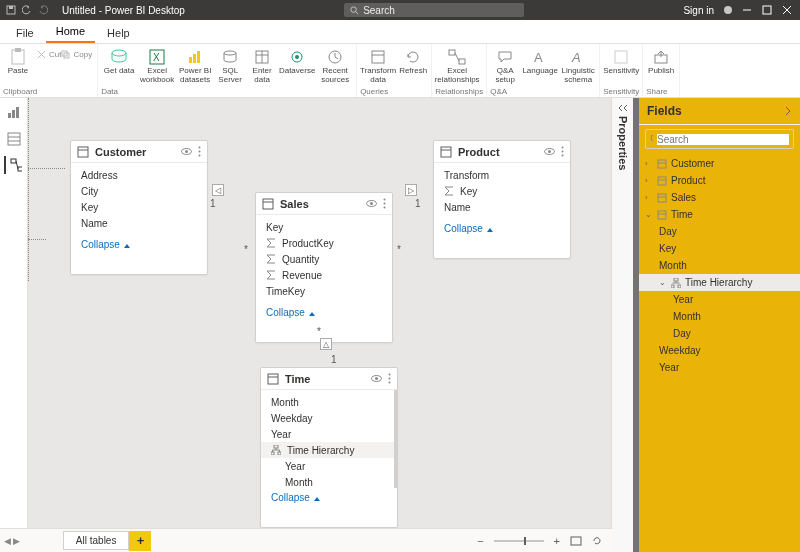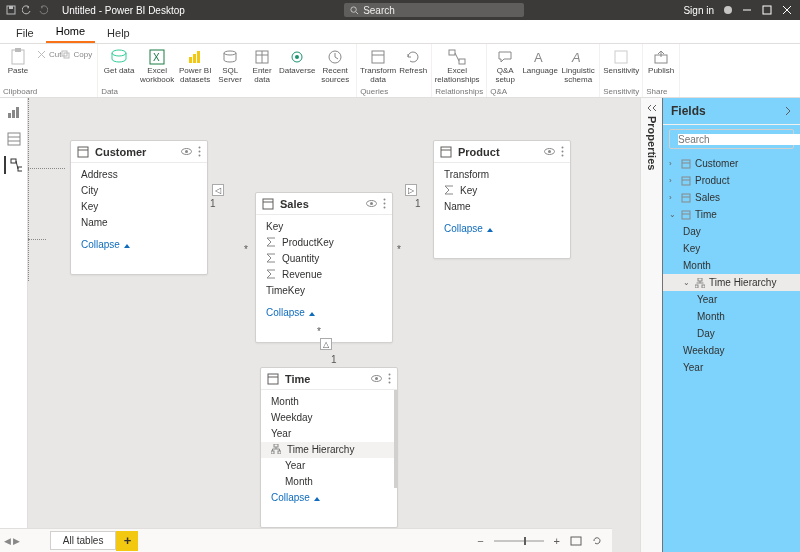--- a/index.html
+++ b/index.html
@@ -29,42 +29,42 @@
 .main{display:flex;height:454px;position:relative}
 .leftrail{width:28px;background:#fff;border-right:1px solid #e1dfdd;display:flex;flex-direction:column;align-items:center;padding-top:6px;gap:8px}
 .leftrail .ritem{width:18px;height:18px;display:flex;align-items:center;justify-content:center;color:#605e5c}
 .leftrail .ritem.active{border-left:2px solid #3b3a39;margin-left:-2px;padding-left:4px}
 .canvas{flex:1;background:#e8e7e5;position:relative;overflow:hidden}
 .card{position:absolute;background:#fff;border:1px solid #d2d0ce;border-radius:2px;box-shadow:0 1px 2px rgba(0,0,0,.05)}
 .chead{display:flex;align-items:center;height:22px;border-bottom:1px solid #edebe9;padding:0 6px;gap:6px}
 .chead .cname{font-weight:600;font-size:11px;flex:1}
 .chead .cicons{display:flex;gap:6px;align-items:center;color:#605e5c}
 .cfields{padding:4px 0}
-.cfld{display:flex;align-items:flex-start;gap:6px;padding:2px 10px;font-size:10px;color:#323130;height:16px}
+.cfld{display:flex;align-items:center;gap:6px;padding:2px 10px;font-size:10px;color:#323130;height:16px}
 .cfld.sub{padding-left:24px}
 .cfld.sel{background:#f3f2f1}
 .cfoot{padding:4px 10px 24px;font-size:10px;color:#0f6cbd;display:flex;align-items:center;gap:4px}
 .relh{height:0;border-top:1px dotted #888;border-left:none;border-right:none;border-bottom:none}
 .relv{width:0;border-left:1px dotted #888;border-top:none;border-right:none;border-bottom:none}
 .relstar{position:absolute;font-size:10px;color:#555}
 .reljoint{position:absolute;width:12px;height:12px;background:#fff;border:1px solid #aaa;display:flex;align-items:center;justify-content:center;font-size:8px;color:#555}
 .propstrip{width:22px;background:#f8f8f8;border-left:1px solid #e1dfdd;display:flex;flex-direction:column;align-items:center;padding-top:6px}
 .propstrip .lbl{writing-mode:vertical-rl;font-size:11px;color:#323130;margin-top:4px;font-weight:600}
-.fields{width:138px;background:#7dd3fc;border-left:1px solid #737373;display:flex;flex-direction:column}
+.fields{width:167px;background:#eab308;border-left:6px solid #737373;display:flex;flex-direction:column}
 .fhead{display:flex;align-items:center;justify-content:space-between;padding:6px 8px;font-weight:600;font-size:12px;border-bottom:1px solid #f2f1ef}
 .fsearch{margin:4px 6px;border:1px solid #d2d0ce;border-radius:2px;display:flex;align-items:center;gap:4px;padding:2px 4px;height:20px}
 .fsearch input{border:none;outline:none;font-size:10px;flex:1}
 .ftree{padding:2px 0;overflow:auto;flex:1}
 .fnode{display:flex;align-items:center;gap:4px;padding:2px 6px;font-size:10px;height:17px}
 .fnode .chev{width:8px;font-size:8px;color:#605e5c}
 .fnode.d1{padding-left:20px}
 .fnode.d2{padding-left:34px}
 .fnode.sel{background:#edebe9}
 .bottom{position:absolute;bottom:0;left:0;right:188px;height:24px;background:#faf9f8;border-top:1px solid #e1dfdd;display:flex;align-items:center}
-.bottom .btabs{display:flex;align-items:center;gap:0;margin-left:30px}
+.bottom .btabs{display:flex;align-items:center;gap:0;margin-left:43px}
 .bottom .btab{padding:3px 12px;background:#fff;border:1px solid #d2d0ce;font-size:10px}
 .bottom .bplus{width:22px;height:20px;background:#f2c811;display:flex;align-items:center;justify-content:center;font-size:13px;font-weight:bold}
 .bottom .nav{display:flex;gap:2px;margin-left:4px;color:#888;font-size:9px}
 .bottom .zoom{margin-left:auto;display:flex;gap:10px;padding-right:10px;color:#605e5c;align-items:center}
 svg{display:block}
 .chevup::after{content:"";display:inline-block;border-left:3px solid transparent;border-right:3px solid transparent;border-bottom:4px solid #0f6cbd}
 </style>
 </head>
 <body>
 

